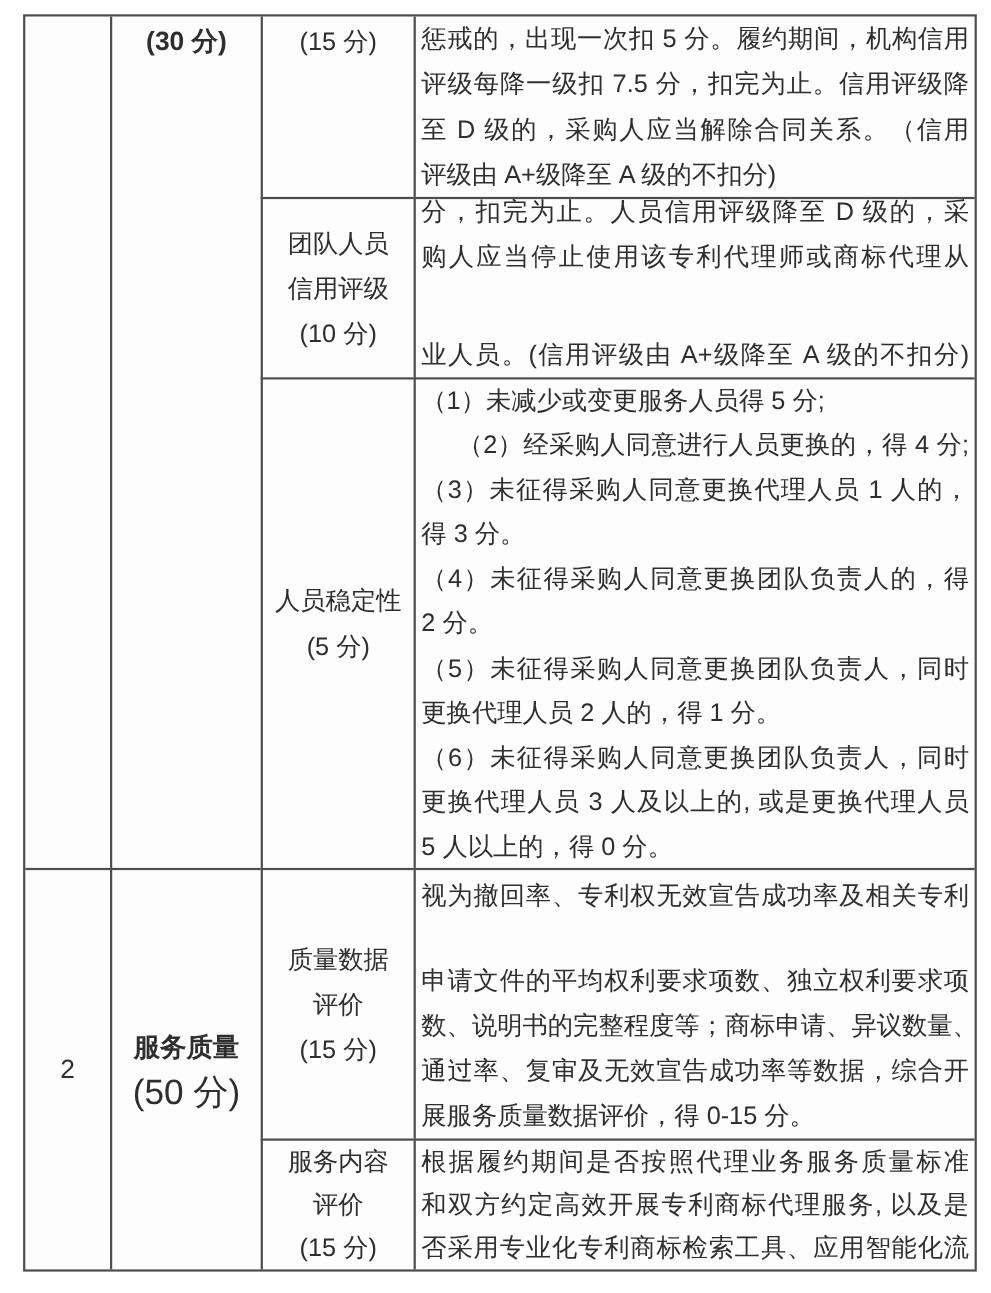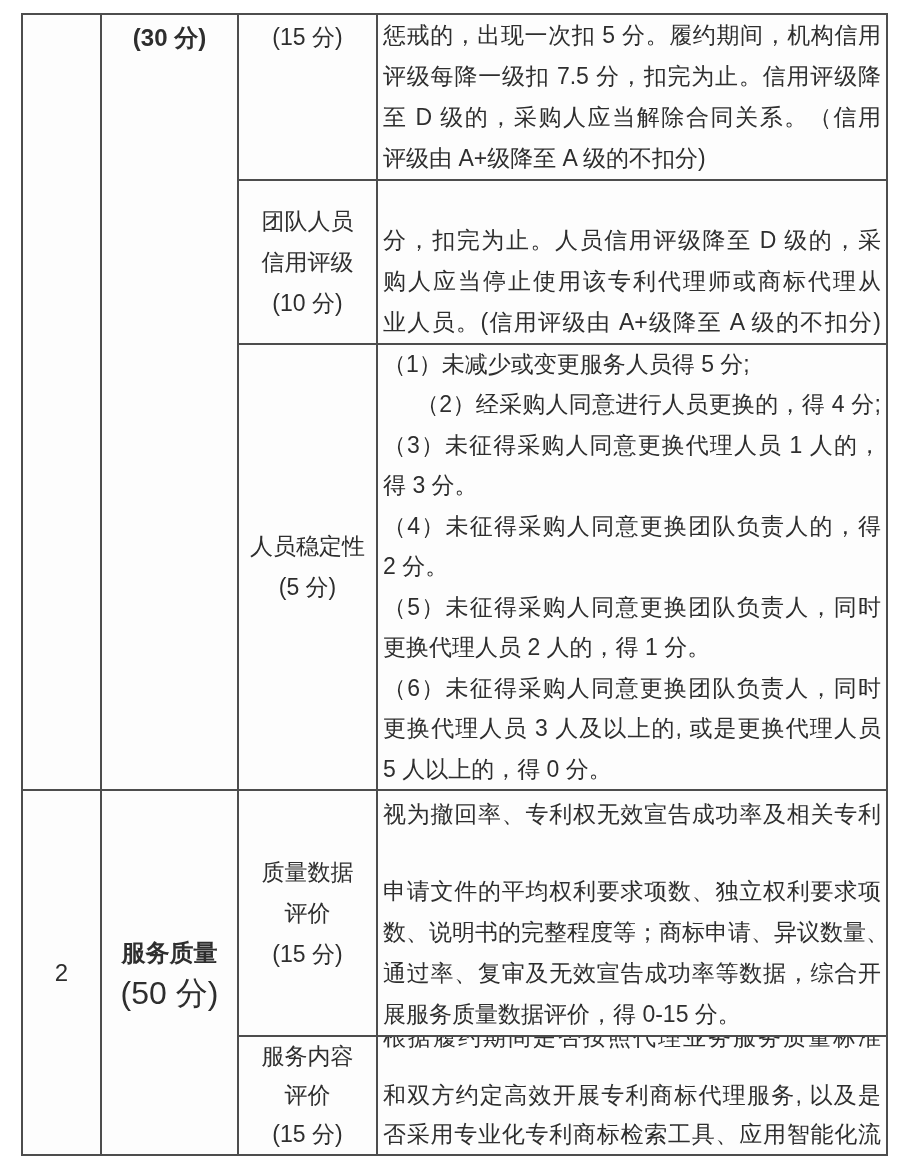--- a/index.html
+++ b/index.html
@@ -93,21 +93,21 @@
 
     <div class="cell r2c bl bt hcenter vcenter">
         <div class="tl"><span>团队人员</span></div>
         <div class="tl"><span>信用评级</span></div>
         <div class="tl"><span>(10 分)</span></div>
       </div>
 
     <div class="cell r2d bl bt desc">
         <div class="tl" style="text-align: justify; text-align-last: justify; white-space: normal;"><span>分，扣完为止。人员信用评级降至 D 级的，采</span></div>
         <div class="tl" style="text-align: justify; text-align-last: justify; white-space: normal;"><span>购人应当停止使用该专利代理师或商标代理从</span></div>
-        <div class="tl" style="text-align: justify; text-align-last: justify; white-space: normal;"><span>业人员。(信用评级由 A+级降至 A 级的不扣分)</span></div>
+        <div class="tl" style="text-align: justify; text-align-last: justify; white-space: normal; margin-top: 48px;"><span>业人员。(信用评级由 A+级降至 A 级的不扣分)</span></div>
       </div>
 
     <div class="cell r3c bl bt hcenter vcenter">
         <div class="tl"><span>人员稳定性</span></div>
         <div class="tl"><span>(5 分)</span></div>
       </div>
 
     <div class="cell r3d bl bt desc r3lh">
         <div class="tl"><span>（1）未减少或变更服务人员得 5 分;</span></div>
         <div class="tl" style="text-align: justify; text-align-last: justify; white-space: normal; margin-left: 33px;"><span>（2）经采购人同意进行人员更换的，得 4 分;</span></div>
@@ -147,18 +147,18 @@
       </div>
 
     <div class="cell r5c bl bt hcenter vcenter tight">
         <div class="tl"><span>服务内容</span></div>
         <div class="tl"><span>评价</span></div>
         <div class="tl"><span>(15 分)</span></div>
       </div>
 
     <div class="cell r5d bl bt desc tight">
         <div class="tl" style="text-align: justify; text-align-last: justify; white-space: normal;"><span>根据履约期间是否按照代理业务服务质量标准</span></div>
-        <div class="tl" style="text-align: justify; text-align-last: justify; white-space: normal; margin-top: 19px;"><span>和双方约定高效开展专利商标代理服务, 以及是</span></div>
+        <div class="tl" style="text-align: justify; text-align-last: justify; white-space: normal;"><span>和双方约定高效开展专利商标代理服务, 以及是</span></div>
         <div class="tl" style="text-align: justify; text-align-last: justify; white-space: normal;"><span>否采用专业化专利商标检索工具、应用智能化流</span></div>
       </div>
 
   </div>
 </div>
 
 </body></html>

